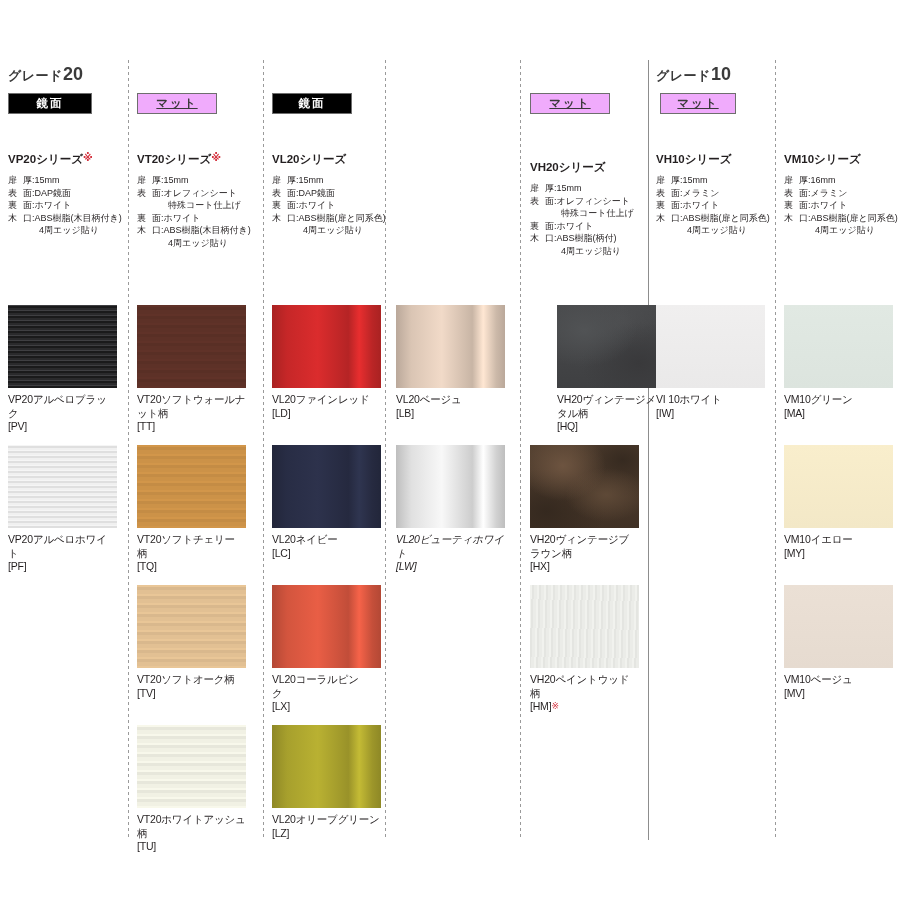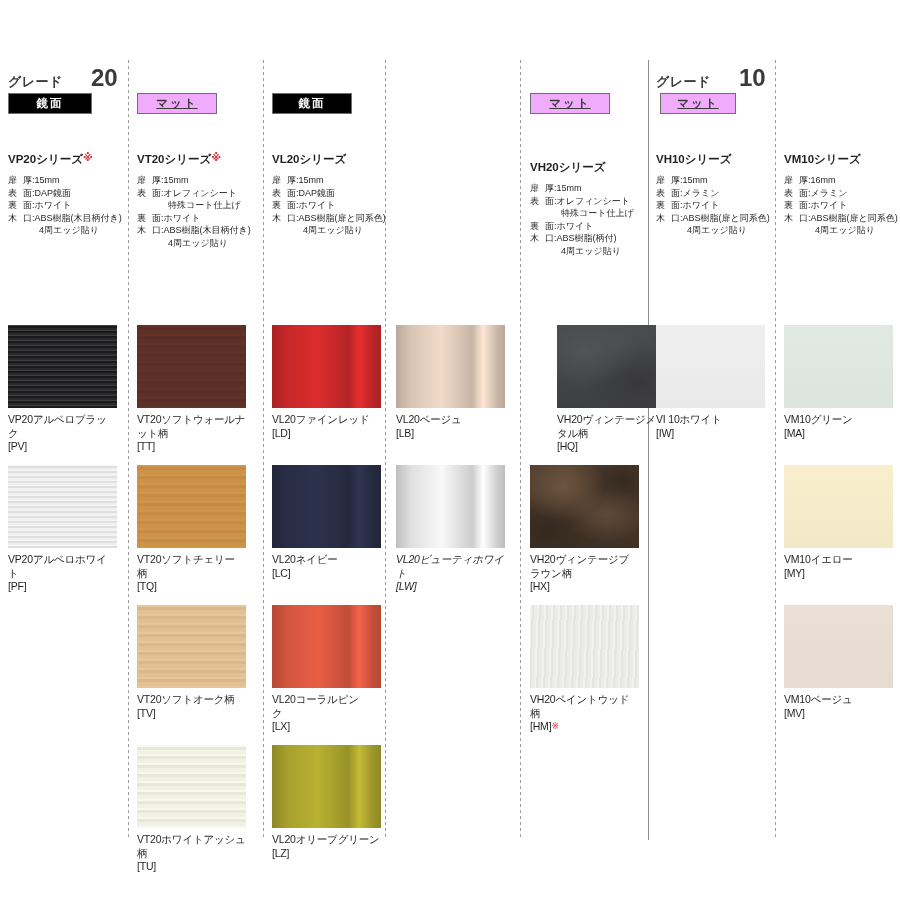--- a/index.html
+++ b/index.html
@@ -15,40 +15,40 @@
 
   
   .divider{position:absolute;top:60px;width:1px;height:780px;
     background-image:linear-gradient(to bottom,#9a9a9a 0 3px,rgba(255,255,255,0) 3px 6px);
     background-size:1px 6px;}
   .divider.solid{background-image:none;background:#8d8d8d;width:1px;}
 
   
   .grade{position:absolute;font-weight:bold;color:#3a3a3a;white-space:nowrap;}
   .grade .g-label{font-size:13px;letter-spacing:.5px;}
-  .grade .g-num{font-size:24px;letter-spacing:0;margin-left:28px;}
+  .grade .g-num{font-size:18px;letter-spacing:0;}
 
   
   .badge{position:absolute;height:19px;line-height:19px;text-align:center;
     font-size:11.5px;letter-spacing:2px;font-weight:bold;}
   .badge.mirror{background:#000000;color:#ffffff;border:1px solid #6e6e6e;}
   .badge.matte{background:#f0abfc;color:#3a3a3a;border:1px solid #6e6e6e;text-decoration:underline;}
 
   
   .series{position:absolute;}
   .series .s-title{font-size:11.5px;font-weight:bold;color:#231f20;white-space:nowrap;margin-bottom:7px;}
   .series .s-title .ast{color:#d4333f;font-size:10px;vertical-align:top;}
   .spec-row{display:flex;font-size:9px;line-height:12.5px;color:#231f20;white-space:nowrap;}
   .spec-row .k{width:15px;flex:0 0 15px;}
   .spec-row .v{flex:1 1 auto;}
   .spec-row.cont .k{visibility:hidden;}
   .spec-row.cont .v{padding-left:16px;}
 
   
-  .cell{position:absolute;margin-top:20px;}
+  .cell{position:absolute;}
   .chip{width:109px;height:83px;position:relative;overflow:hidden;}
   .cap{margin-top:5px;font-size:10.5px;line-height:13.5px;color:#231f20;letter-spacing:-.2px;}
   .cap .code{display:block;}
   .cap .ast{color:#d4333f;font-size:9px;vertical-align:top;}
 </style>
 </head>
 <body>
 
 <div id="page">
     <div class="divider" style="left: 128px;"></div>

